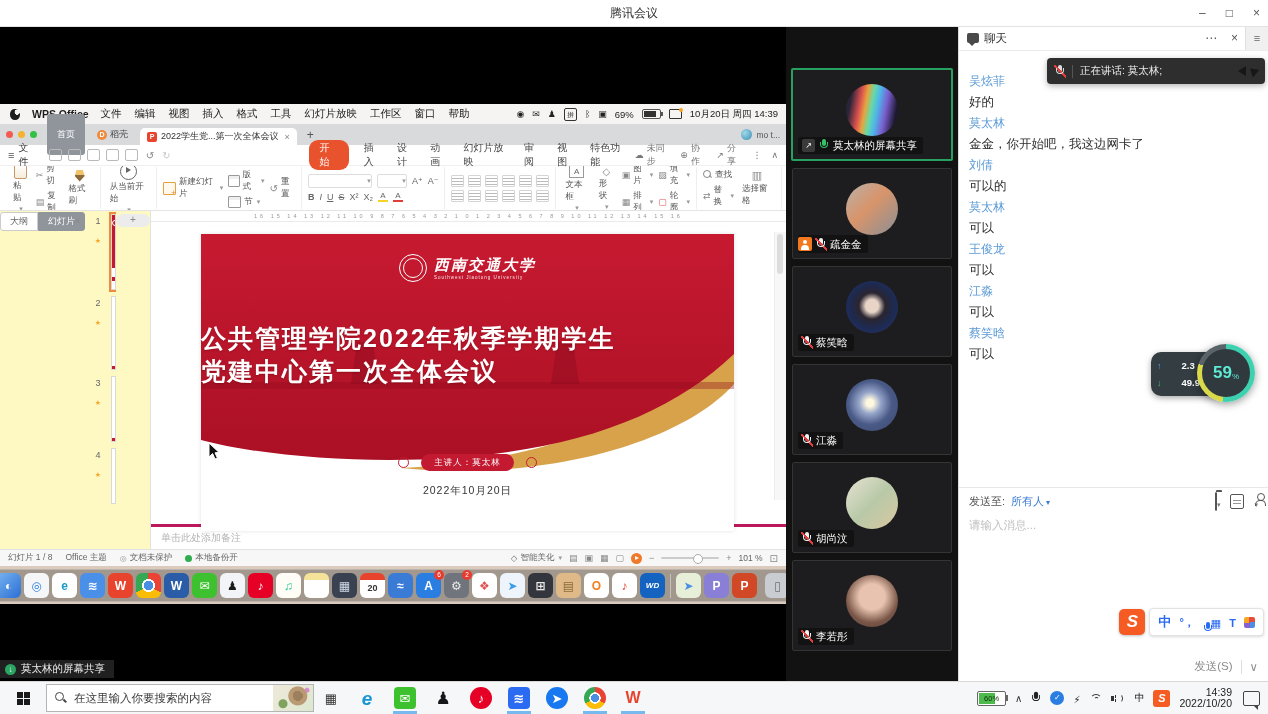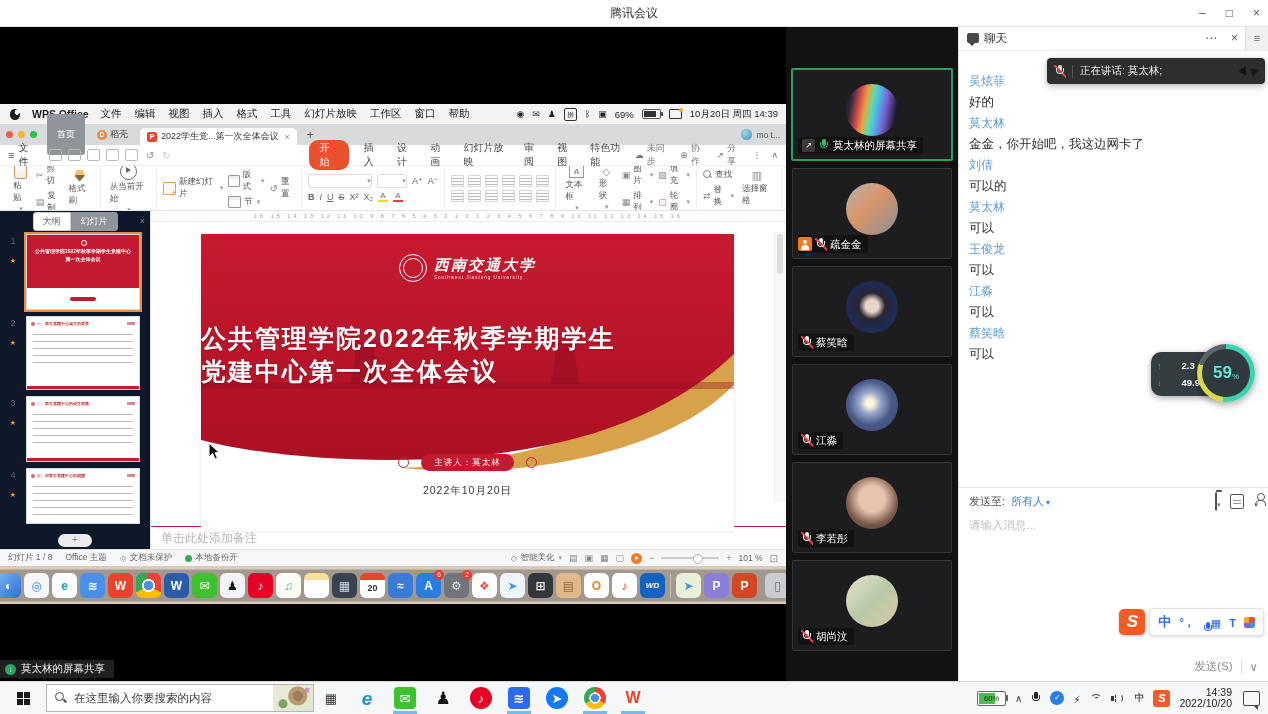--- a/index.html
+++ b/index.html
@@ -100,21 +100,21 @@
   .gi-fill::before{content:"▨";color:#888;font-size:9px}
   .gi-outl::before{content:"▢";color:#e05252;font-size:9px}
   .ic-find{width:9px;height:9px;position:relative}
   .ic-find::before{content:"";position:absolute;left:0;top:0;width:6px;height:6px;border:1.2px solid #888;border-radius:50%}
   .ic-find::after{content:"";position:absolute;left:6px;top:6px;width:3px;height:1.2px;background:#888;transform:rotate(45deg)}
   .gi-repl::before{content:"⇄";color:#888;font-size:9px}
   .gi-selp::before{content:"▥";color:#888;font-size:11px}
 
   
   .wps-body{flex:1;display:flex;min-height:0}
-  .thumb-panel{width:150px;flex:none;background:#0f172a;border-right:1px solid #e2e2e2;display:flex;flex-direction:column}
+  .thumb-panel{width:150px;flex:none;background:#fef9c3;border-right:1px solid #e2e2e2;display:flex;flex-direction:row}
   .tp-head{height:20px;display:flex;align-items:center;justify-content:center;gap:0;position:relative;flex:none}
   .tp-tab{font-size:9px;padding:2px 9px;border:1px solid #ccc;color:#666;background:#fff;border-radius:3px 0 0 3px}
   .tp-tab.on{background:#8f959b;color:#fff;border-color:#8f959b;border-radius:0 3px 3px 0}
   .tp-x{position:absolute;right:5px;color:#888;font-size:9px}
   .thumb-list{flex:1;overflow:hidden;padding-top:3px}
   .thumb-row{display:flex;margin-bottom:6px}
   .thumb-gutter{width:26px;flex:none;display:flex;flex-direction:column;align-items:center;gap:3px;padding-top:2px}
   .thumb-num{font-size:9px;color:#666}
   .thumb-star::before{content:"★";font-size:7px;color:#f5a623}
   .thumb-box{width:112px;background:#fff;border:1px solid #d8d8d8;position:relative;overflow:hidden}
@@ -143,21 +143,21 @@
   .sl-logo{position:absolute;top:20px;left:0;right:0;display:flex;justify-content:center;align-items:center;gap:7px;color:#fff}
   .seal{width:26px;height:26px;border:1.5px solid #fff;border-radius:50%;position:relative;flex:none}
   .seal::before{content:"";position:absolute;inset:3px;border:0.8px solid #fff;border-radius:50%}
   .sl-univ .cn{font-size:15px;font-weight:700;font-style:italic;letter-spacing:2px}
   .sl-univ .en{font-size:4.5px;letter-spacing:1px;opacity:.9}
   .sl-title{position:absolute;top:88px;left:0;right:0;text-align:left;color:#fff;font-weight:700;font-size:25px;line-height:1.32;letter-spacing:2px;text-shadow:0 1px 2px rgba(80,0,0,.35)}
   .sl-foot{position:absolute;top:220px;left:0;right:0;display:flex;align-items:center;justify-content:center;gap:12px}
   .sl-circ{width:9px;height:9px;border:1.5px solid #c41a31;border-radius:50%}
   .sl-pill{background:#c41a31;color:#fff;font-size:8.5px;padding:2.5px 13px;border-radius:9px;letter-spacing:1px}
   .sl-date{position:absolute;top:250px;left:0;right:0;text-align:center;font-size:10.5px;color:#333;letter-spacing:1px}
-  .notes{height:22px;border-top:1px solid #be185d;display:flex;align-items:center;padding-left:10px;font-size:12px;color:#b5b5b5;flex:none}
+  .notes{height:22px;border-top:3px solid #be185d;display:flex;align-items:center;padding-left:10px;font-size:10px;color:#b5b5b5;flex:none}
   .rail{position:absolute;right:0;top:10px;bottom:24px;width:11px;background:#f7f7f7;border-left:1px solid #ececec}
   .rail::before{content:"";position:absolute;top:2px;left:2px;width:6px;height:40px;background:#dcdcdc;border-radius:3px}
 
   .wps-status{height:16px;background:#f7f7f7;border-top:1px solid #e2e2e2;display:flex;align-items:center;gap:13px;padding:0 8px;font-size:8.5px;color:#666;flex:none}
   .st-it{display:flex;align-items:center;gap:3px}
   .gi-info::before{content:"◎";font-size:8px;color:#999}
   .dot-green{width:7px;height:7px;border-radius:50%;background:#2fae4f}
   .st-right{margin-left:auto;display:flex;align-items:center;gap:7px}
   .gi-magic::before{content:"◇";color:#777}
   .vw{font-size:9px;color:#888}
@@ -911,38 +911,38 @@
           <div class="tag">
 
             <span class="mic mic-muted">
               <i class="slash"></i>
             </span>
             <span>江淼</span>
           </div>
         </div>
 
         <div class="tile tile-normal">
+          <div class="avatar" style="background: linear-gradient(135deg, rgb(232, 227, 210), rgb(184, 201, 168) 50%, rgb(217, 200, 160));"></div>
+          <div class="tag">
+
+            <span class="mic mic-muted">
+              <i class="slash"></i>
+            </span>
+            <span>胡尚汶</span>
+          </div>
+        </div>
+
+        <div class="tile tile-normal">
           <div class="avatar" style="background: radial-gradient(circle at 50% 42%, rgb(232, 196, 176) 0px, rgb(232, 196, 176) 32%, rgb(122, 86, 72) 65%, rgb(82, 65, 58));"></div>
           <div class="tag">
 
             <span class="mic mic-muted">
               <i class="slash"></i>
             </span>
             <span>李若彤</span>
-          </div>
-        </div>
-
-        <div class="tile tile-normal">
-          <div class="avatar" style="background: linear-gradient(135deg, rgb(232, 227, 210), rgb(184, 201, 168) 50%, rgb(217, 200, 160));"></div>
-          <div class="tag">
-
-            <span class="mic mic-muted">
-              <i class="slash"></i>
-            </span>
-            <span>胡尚汶</span>
           </div>
         </div>
 
     </div>
 
     <div class="chat">
       <div class="chat-head">
         <i class="chat-bubble"></i>
         <span class="chat-title">聊天</span>
         <span class="ch-right">

